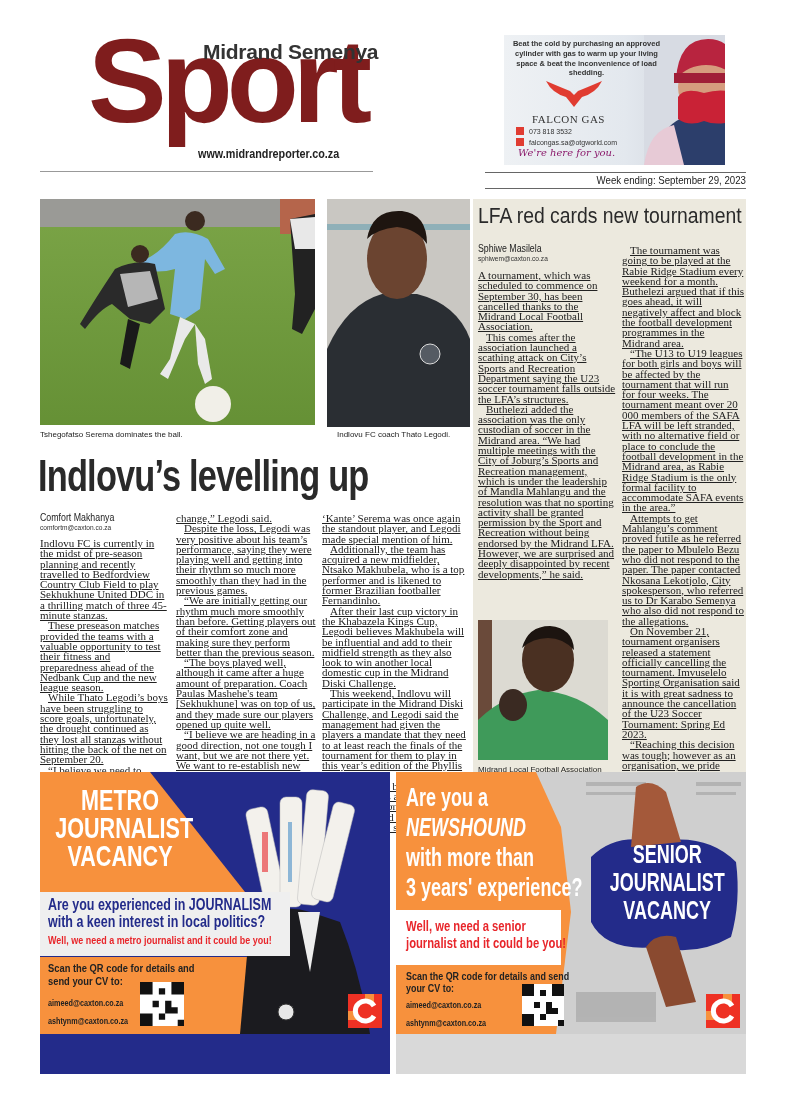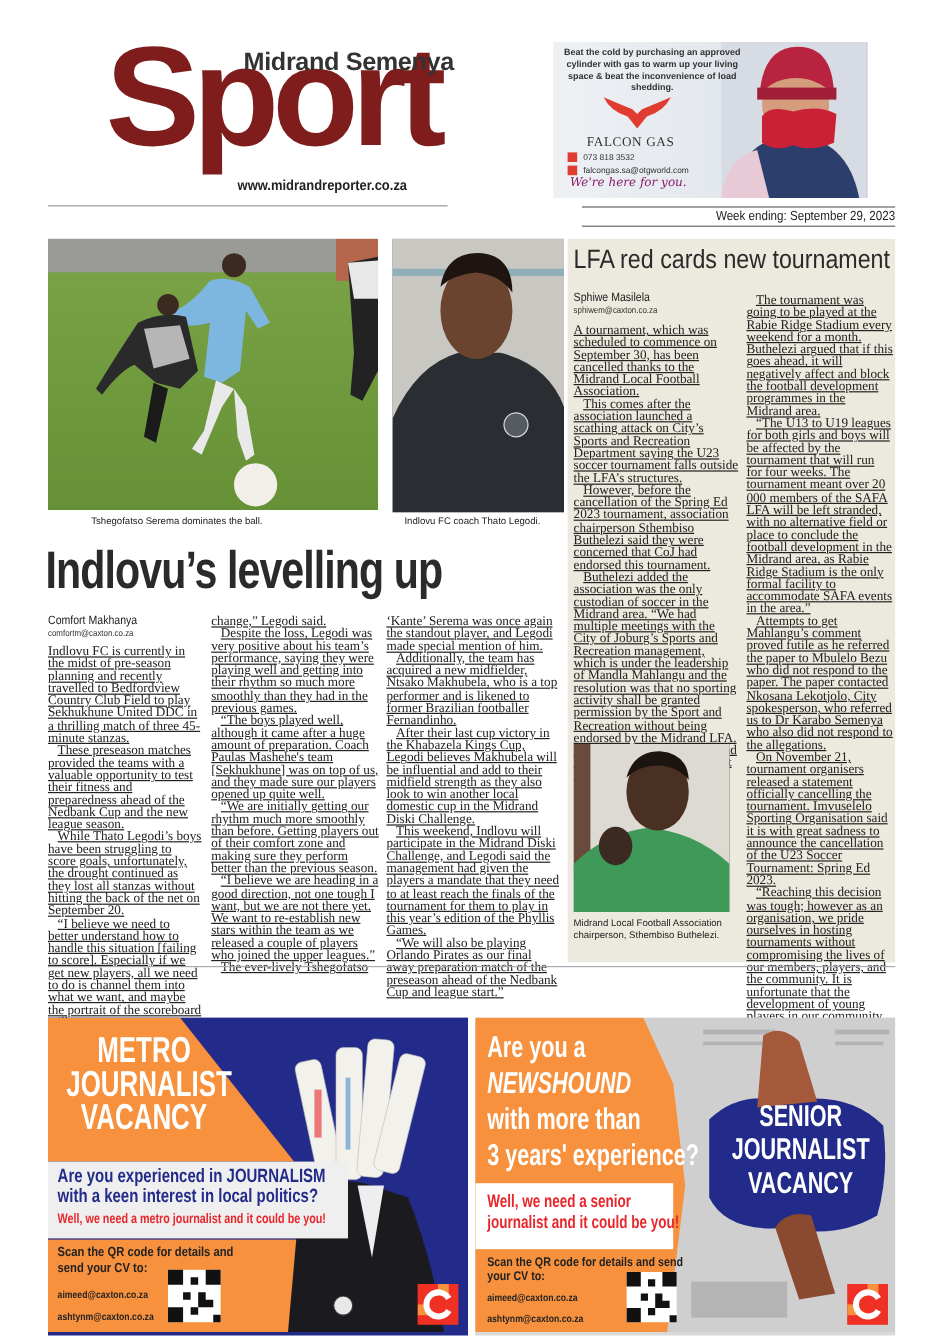--- a/index.html
+++ b/index.html
@@ -6,21 +6,21 @@
   body { width: 786px; height: 1113px; background: #fff; position: relative; overflow: hidden; font-family: "Liberation Serif", serif; color: #222; }
   .abs { position: absolute; }
 
   
   .mast-sub { left: 203px; top: 40px; font-family: "Liberation Sans", sans-serif; font-weight: bold; font-size: 21px; color: #333; letter-spacing: -0.3px; }
   .mast-main { left: 88px; top: 22px; font-family: Liberation Sans, sans-serif; font-weight: bold; font-size: 118px; color: #7f1d1d; letter-spacing: -6px; line-height: 1; }
   .mast-url { left: 198px; top: 147px; font-family: "Liberation Sans", sans-serif; font-weight: bold; font-size: 12px; color: #222; transform: scaleX(0.9); transform-origin: left; }
   .rule-top { left: 40px; top: 171px; width: 333px; height: 1px; background: #999; }
 
   
-  .ad-gas { left: 461px; top: 35px; width: 262px; height: 130px; background: linear-gradient(90deg,#eef1f4 0%,#e3e8ee 55%,#c9cfd8 100%); overflow: hidden; }
+  .ad-gas { left: 504px; top: 35px; width: 221px; height: 130px; background: linear-gradient(90deg,#eef1f4 0%,#e3e8ee 55%,#c9cfd8 100%); overflow: hidden; }
   .ad-gas .tag { position: absolute; left: 0; top: 4px; width: 165px; text-align: center; font-family: "Liberation Sans", sans-serif; font-weight: bold; font-size: 7.5px; color: #333; line-height: 1.3; }
   .ad-gas .falcon { position: absolute; left: 40px; top: 44px; width: 60px; height: 30px; }
   .ad-gas .brand { position: absolute; left: 28px; top: 78px; font-family: "Liberation Serif", serif; font-size: 11px; color: #333; letter-spacing: 0.5px; }
   .ad-gas .contact { position: absolute; left: 12px; font-family: "Liberation Sans", sans-serif; font-size: 7px; color: #333; display: flex; align-items: center; gap: 5px; }
   .ad-gas .ci { width: 8px; height: 8px; background: #e03c31; display: inline-block; }
   .ad-gas .slogan { position: absolute; left: 14px; top: 112px; font-family: "DejaVu Serif", serif; font-style: italic; font-size: 10px; color: #8b1a6b; }
   .ad-gas .girl { position: absolute; left: 140px; top: 0; width: 121px; height: 130px; }
 
   .week-line-top { left: 485px; top: 172px; width: 261px; height: 1px; background: #666; }
   .week { left: 485px; top: 174px; width: 261px; text-align: right; font-family: "Liberation Sans", sans-serif; font-size: 11px; color: #222; transform: scaleX(0.88); transform-origin: right; }
@@ -39,21 +39,21 @@
   .col p { text-indent: 8px; }
   .col p.first { text-indent: 0; }
 
   
   .lfa-box { left: 473px; top: 199px; width: 273px; height: 603px; background: #ece9de; }
   .lfa-title { left: 478px; top: 203px; font-family: "Liberation Sans", sans-serif; font-size: 22px; color: #2a2a2a; transform: scaleX(0.88); transform-origin: left; white-space: nowrap; }
 
   .bottom-rule { left: 40px; top: 805px; width: 706px; height: 1px; background: #aaa; }
 
   
-  .ad-job { top: 848px; height: 266px; overflow: hidden; }
+  .ad-job { top: 772px; height: 302px; overflow: hidden; }
   .ad-left { left: 40px; width: 350px; background: #232b8a; }
   .ad-right { left: 396px; width: 350px; background: #d9d9d9; }
   .cond { font-family: "Liberation Sans", sans-serif; font-weight: bold; transform: scaleX(0.78); transform-origin: left; white-space: nowrap; }
   .caxton { width: 34px; height: 34px; background: #ee3124; position: absolute; }
 </style>
 </head>
 <body>
 
 <div class="abs mast-main">Sport</div>
 <div class="abs mast-sub">Midrand Semenya</div>
@@ -108,21 +108,21 @@
     <path d="M155 125 L158 165 L165 185 L172 180 L165 140 Z" fill="#e9e9e9"></path>
     <path d="M75 70 Q95 60 115 65 L125 110 L110 125 L90 120 L72 105 Q60 110 45 130 L40 125 Q55 100 75 70 Z" fill="#2a2a2a"></path>
     <path d="M80 75 L110 72 L118 100 L88 108 Z" fill="#dadada" opacity="0.8"></path>
     <circle cx="100" cy="55" r="9" fill="#3b2a20"></circle>
     <path d="M88 120 L80 165 L90 170 L100 125 Z" fill="#1a1a1a"></path>
     <path d="M250 20 L275 15 L275 110 L262 135 L252 130 L255 95 Z" fill="#222"></path>
     <path d="M250 20 L275 18 L275 50 L255 50 Z" fill="#e8e8e8"></path>
     <circle cx="173" cy="205" r="18" fill="#f1efe8"></circle>
   </svg>
 </div>
-<div class="abs caption" style="left:40px; top:430px;margin-left:36px;">Tshegofatso Serema dominates the ball.</div>
+<div class="abs caption" style="left:40px; top:430px;">Tshegofatso Serema dominates the ball.</div>
 
 <div class="abs photo" style="left:327px; top:199px; width:143px; height:228px;">
   <svg width="143" height="228" viewBox="0 0 143 228">
     <rect width="143" height="228" fill="#c9c7c2"></rect>
     <rect y="25" width="143" height="6" fill="#8fb0b8"></rect>
     <path d="M0 228 L0 150 Q20 105 55 95 L90 95 Q130 105 143 140 L143 228 Z" fill="#2a2e33"></path>
     <ellipse cx="70" cy="60" rx="30" ry="40" fill="#6b4430"></ellipse>
     <path d="M40 40 Q45 10 75 12 Q100 15 100 45 Q90 30 70 28 Q50 30 40 40 Z" fill="#1e1510"></path>
     <circle cx="103" cy="155" r="10" fill="#555b63" stroke="#ddd" stroke-width="1"></circle>
   </svg>
@@ -136,42 +136,41 @@
 
 <div class="abs col" style="left:40px; top:538px; width:128px;">
   <p class="first">Indlovu FC is currently in the midst of pre-season planning and recently travelled to Bedfordview Country Club Field to play Sekhukhune United DDC in a thrilling match of three 45-minute stanzas.</p>
   <p>These preseason matches provided the teams with a valuable opportunity to test their fitness and preparedness ahead of the Nedbank Cup and the new league season.</p>
   <p>While Thato Legodi’s boys have been struggling to score goals, unfortunately, the drought continued as they lost all stanzas without hitting the back of the net on September 20.</p>
   <p>“I believe we need to better understand how to handle this situation [failing to score]. Especially if we get new players, all we need to do is channel them into what we want, and maybe the portrait of the scoreboard will</p>
 </div>
 <div class="abs col" style="left:176px; top:513px; width:140px;">
   <p class="first">change,” Legodi said.</p>
   <p>Despite the loss, Legodi was very positive about his team’s performance, saying they were playing well and getting into their rhythm so much more smoothly than they had in the previous games.</p>
+  <p>“We are initially getting our rhythm much more smoothly than before. Getting players out of their comfort zone and making sure they perform better than the previous season.</p>
   <p>“The boys played well, although it came after a huge amount of preparation. Coach Paulas Mashehe's team [Sekhukhune] was on top of us, and they made sure our players opened up quite well.</p>
-  <p>“We are initially getting our rhythm much more smoothly than before. Getting players out of their comfort zone and making sure they perform better than the previous season.</p>
   <p>“I believe we are heading in a good direction, not one tough I want, but we are not there yet. We want to re-establish new stars within the team as we released a couple of players who joined the upper leagues.”</p>
   <p>The ever-lively Tshegofatso</p>
 </div>
 <div class="abs col" style="left:322px; top:513px; width:146px;">
   <p class="first">‘Kante’ Serema was once again the standout player, and Legodi made special mention of him.</p>
   <p>Additionally, the team has acquired a new midfielder, Ntsako Makhubela, who is a top performer and is likened to former Brazilian footballer Fernandinho.</p>
   <p>After their last cup victory in the Khabazela Kings Cup, Legodi believes Makhubela will be influential and add to their midfield strength as they also look to win another local domestic cup in the Midrand Diski Challenge.</p>
   <p>This weekend, Indlovu will participate in the Midrand Diski Challenge, and Legodi said the management had given the players a mandate that they need to at least reach the finals of the tournament for them to play in this year’s edition of the Phyllis Games.</p>
   <p>“We will also be playing Orlando Pirates as our final away preparation match of the preseason ahead of the Nedbank Cup and league start.”</p>
 </div>
 
 <div class="abs lfa-box"></div>
 <div class="abs lfa-title">LFA red cards new tournament</div>
 <div class="abs byline-name" style="left:478px; top:243px;">Sphiwe Masilela</div>
 <div class="abs byline-email" style="left:478px; top:254px;">sphiwem@caxton.co.za</div>
 
 <div class="abs col" style="left:478px; top:270px; width:138px;">
   <p class="first">A tournament, which was scheduled to commence on September 30, has been cancelled thanks to the Midrand Local Football Association.</p>
   <p>This comes after the association launched a scathing attack on City’s Sports and Recreation Department saying the U23 soccer tournament falls outside the LFA’s structures.</p>
-  <p>However, before the cancellation of the Spring Ed 2023 tournament, association chairperson Sthembiso Buthelezi said they were concerned that CoJ had endorsed this tournament.</p>
   <p>Buthelezi added the association was the only custodian of soccer in the Midrand area. “We had multiple meetings with the City of Joburg’s Sports and Recreation management, which is under the leadership of Mandla Mahlangu and the resolution was that no sporting activity shall be granted permission by the Sport and Recreation without being endorsed by the Midrand LFA. However, we are surprised and deeply disappointed by recent developments,” he said.</p>
 </div>
 
 <div class="abs photo" style="left:478px; top:620px; width:130px; height:140px;">
   <svg width="130" height="140" viewBox="0 0 130 140">
     <rect width="130" height="140" fill="#dcdad2"></rect>
     <rect x="0" y="0" width="14" height="110" fill="#6a4a3a"></rect>
     <path d="M0 140 L0 100 Q25 75 60 70 Q100 72 130 100 L130 140 Z" fill="#3f9a5a"></path>
     <ellipse cx="70" cy="40" rx="26" ry="32" fill="#4a3022"></ellipse>
     <path d="M44 28 Q50 6 72 6 Q95 8 96 30 Q85 18 70 18 Q55 18 44 28 Z" fill="#1c1410"></path>

